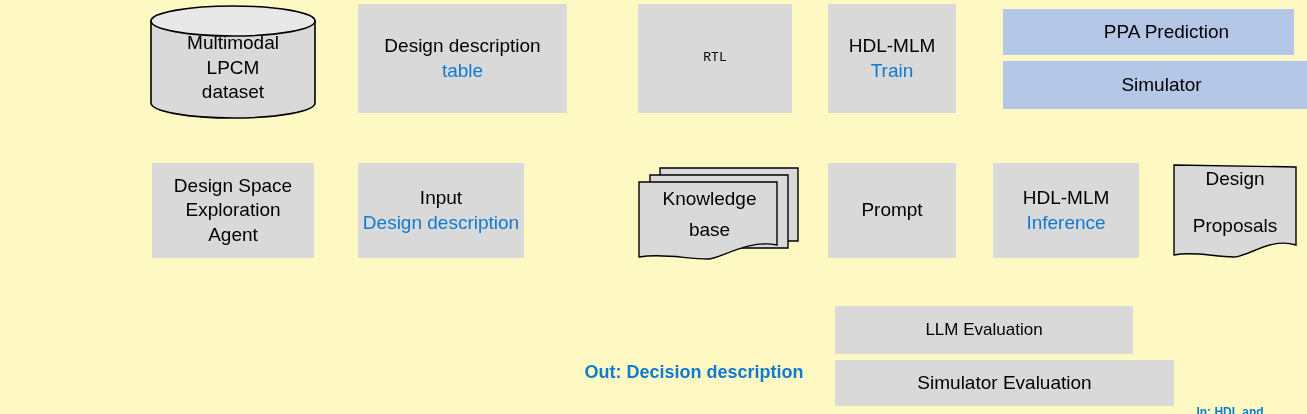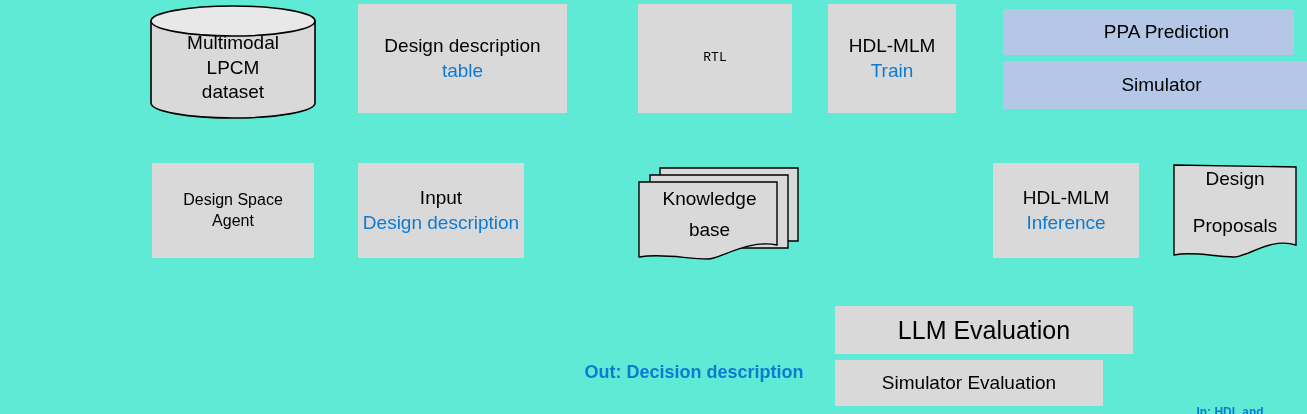--- a/index.html
+++ b/index.html
@@ -7,21 +7,21 @@
     padding: 0;
     background: #000000;
   }
   body {
     font-family: "Liberation Sans", sans-serif;
   }
   #canvas {
     position: relative;
     width: 1307px;
     height: 414px;
-    background: #5eead4;
+    background: #fef9c3;
     overflow: hidden;
   }
   .node {
     position: absolute;
     box-sizing: border-box;
     display: flex;
     align-items: center;
     justify-content: center;
     text-align: center;
     line-height: 1.28;
@@ -126,23 +126,24 @@
       <span class="t-black">PPA Prediction</span>
     </div>
   </div>
 
   <div class="node rect-blue" style="left:1003px; top:61px; width:317px; height:48px; font-size:19px;">
     <div class="label-stack">
       <span class="t-black">Simulator</span>
     </div>
   </div>
 
-  <div class="node rect" style="left:152px; top:163px; width:162px; height:95px; font-size:16px;">
+  <div class="node rect" style="left:152px; top:163px; width:162px; height:95px; font-size:19px;">
     <div class="label-stack">
       <span class="t-black">Design Space</span>
+      <span class="t-black">Exploration</span>
       <span class="t-black">Agent</span>
     </div>
   </div>
 
   <div class="node rect" style="left:358px; top:163px; width:166px; height:95px; font-size:19px;">
     <div class="label-stack">
       <span class="t-black">Input</span>
       <span class="t-blue">Design description</span>
     </div>
   </div>
@@ -154,20 +155,25 @@
       <path d="M3,19 L141,19 L141,82
                C112,76 84,96 72,96
                C50,96 28,90 3,94 Z" fill="#d9d9d9" stroke="#000000" stroke-width="1.4"></path>
     </svg>
     <div class="doc-text" style="top:24px; height:56px; width:141px; left:3px; font-size:19px;justify-content:space-between;">
       <span class="t-black">Knowledge</span>
       <span class="t-black">base</span>
     </div>
   </div>
 
+  <div class="node rect" style="left:828px; top:163px; width:128px; height:95px; font-size:19px;">
+    <div class="label-stack">
+      <span class="t-black">Prompt</span>
+    </div>
+  </div>
 
   <div class="node rect" style="left:993px; top:163px; width:146px; height:95px; font-size:19px;">
     <div class="label-stack">
       <span class="t-black">HDL-MLM</span>
       <span class="t-blue">Inference</span>
     </div>
   </div>
 
   <div class="doc" style="left:1172px; top:163px; width:126px; height:98px;">
     <svg width="126" height="98" viewBox="0 0 126 98">
@@ -178,27 +184,27 @@
     <div class="doc-text" style="top:8px; height:64px; font-size:19px;gap:22px;">
       <span class="t-black">Design</span>
       <span class="t-black">Proposals</span>
     </div>
   </div>
 
   <div class="blue-note" style="left:576px; top:358px; width:236px; height:28px; font-size:18px;">
     <span>Out: Decision description</span>
   </div>
 
-  <div class="node rect" style="left:835px; top:306px; width:298px; height:48px; font-size:25px;">
+  <div class="node rect" style="left:835px; top:306px; width:298px; height:48px; font-size:17px;">
     <div class="label-stack">
       <span class="t-black">LLM Evaluation</span>
     </div>
   </div>
 
-  <div class="node rect" style="left:835px; top:360px; width:268px; height:46px; font-size:19px;">
+  <div class="node rect" style="left:835px; top:360px; width:339px; height:46px; font-size:19px;">
     <div class="label-stack">
       <span class="t-black">Simulator Evaluation</span>
     </div>
   </div>
 
   <div class="blue-note" style="left:1155px; top:358px; width:150px; height:52px; font-size:12px;margin-top:36px;">
     <span>In: HDL and</span>
     <span>Comments</span>
   </div>
 

